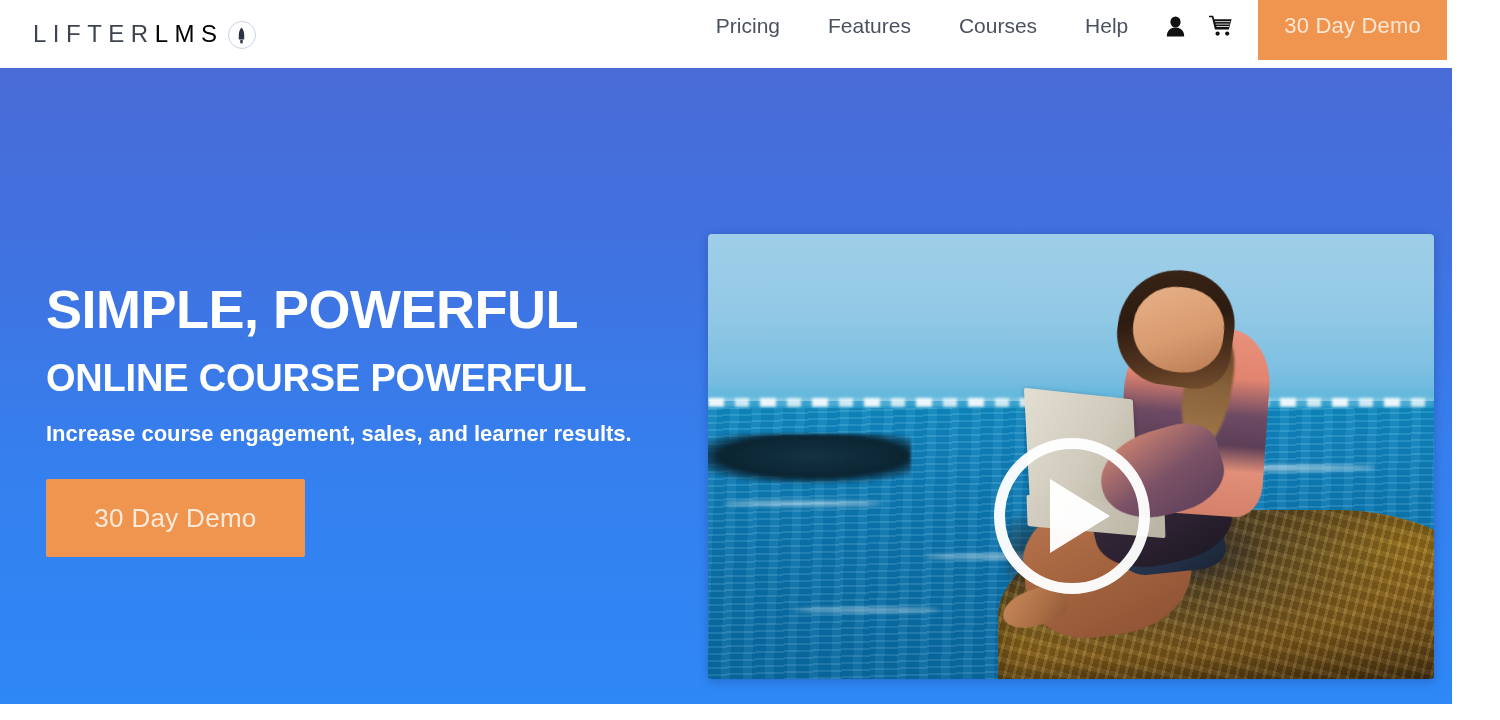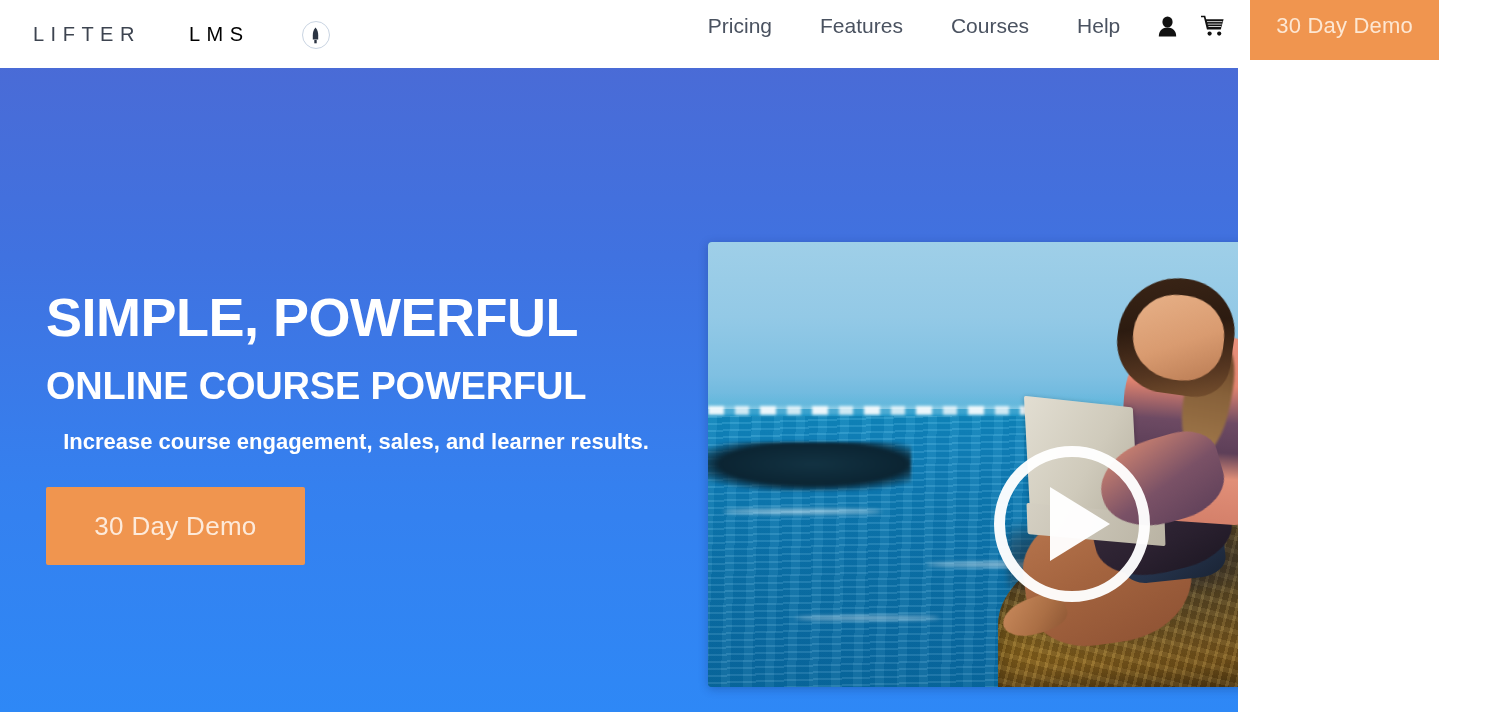--- a/index.html
+++ b/index.html
@@ -38,25 +38,24 @@
 
   .logo-zone {
     display: flex;
     align-items: center;
     padding-left: 33px;
     height: 68px;
   }
   .logo-text {
     display: flex;
     align-items: center;
-    font-size: 20px;
+    font-size: 24px;
     letter-spacing: 6.5px;
     font-weight: 300;
     line-height: 1;
-    gap: 48px;
   }
   .logo-lifter { color: #3d4450; }
   .logo-lms { color: #000000; }
   .logo-badge {
     margin-left: 4px;
     width: 26px;
     height: 26px;
     border-radius: 50%;
     border: 1.5px solid #c9d4e2;
     display: inline-flex;
@@ -67,21 +66,21 @@
     top: 1px;
   }
   .logo-badge svg { display: block; }
 
   .nav-zone {
     flex: 1;
     display: flex;
     align-items: center;
     justify-content: flex-end;
     height: 52px;
-    padding-right: 8px;
+    padding-right: 0;
   }
   .nav-list {
     display: flex;
     align-items: center;
     gap: 0;
     list-style: none;
     margin: 0;
     padding: 0;
   }
   .nav-item {
@@ -117,22 +116,22 @@
     margin-left: 14px;
     margin-right: 53px;
     cursor: pointer;
     white-space: nowrap;
     letter-spacing: 0.2px;
   }
 
   
   .hero {
     position: absolute;
-    top: 60px; left: 0;
-    width: 1238px;
+    top: 52px; left: 0;
+    width: 1452px;
     height: 652px;
     background: linear-gradient(180deg, #4a6bd6 0%, #4072e0 30%, #3580ef 65%, #2e88f6 100%);
     overflow: hidden;
   }
 
   .hero-copy {
     position: absolute;
     left: 46px;
     top: 230px;
     width: 620px;
@@ -155,21 +154,20 @@
     margin: 22px 0 0 0;
     white-space: nowrap;
   }
   .tagline {
     color: #ffffff;
     font-size: 22px;
     font-weight: 700;
     line-height: 1.2;
     margin: 22px 0 12px 0;
     white-space: nowrap;
-    text-align: center;
   }
   .demo-btn-hero {
     margin-top: 32px;
     background: #f0954f;
     color: #fdeada;
     font-size: 26px;
     font-weight: 400;
     width: 259px;
     height: 78px;
     border: none;

